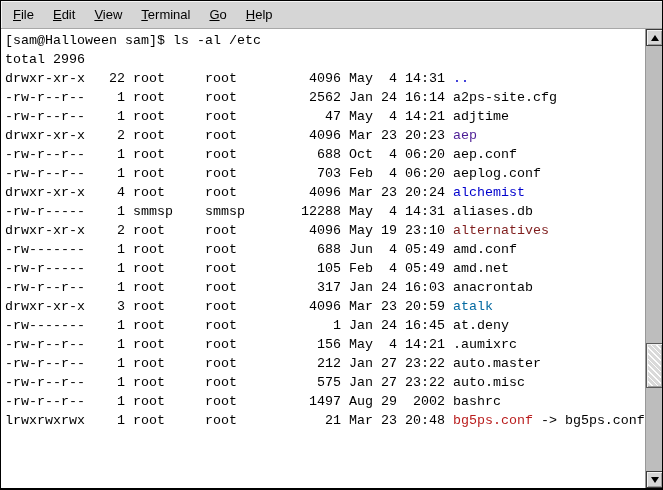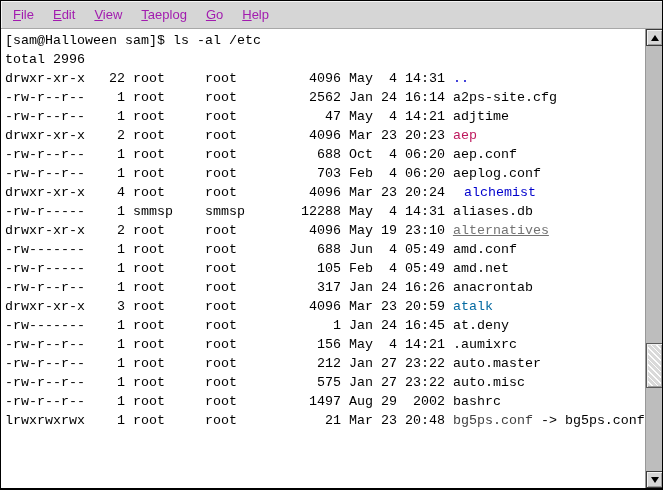--- a/index.html
+++ b/index.html
@@ -15,21 +15,21 @@
   }
   .menubar {
     position: absolute; top: 0; left: 0; right: 0;
     height: 28px;
     box-sizing: border-box;
     background: #d6d6d6;
     border-bottom: 1px solid #a8a8a8;
     box-shadow: inset 1px 1px 0 #f4f4f4;
     display: flex; align-items: center;
     padding-left: 10px;
-    font-size: 13px; color: #a21caf;
+    font-size: 13px; color: #000000;
   }
   .menu-item {
     padding: 3px 2px;
     margin-right: 15px;
     cursor: default;
     white-space: nowrap;
   }
   .menu-item .mn { text-decoration: underline; }
   .terminal {
     position: absolute; top: 28px; left: 0; right: 17px; bottom: 0;
@@ -92,49 +92,49 @@
 
 <div class="window">
 
   <div class="menubar">
     <div class="menu-item"><span class="mn">F</span><span class="rest">ile</span></div>
 
     <div class="menu-item"><span class="mn">E</span><span class="rest">dit</span></div>
 
     <div class="menu-item"><span class="mn">V</span><span class="rest">iew</span></div>
 
-    <div class="menu-item"><span class="mn">T</span><span class="rest">aeplog</span></div>
+    <div class="menu-item"><span class="mn">T</span><span class="rest">erminal</span></div>
 
     <div class="menu-item"><span class="mn">G</span><span class="rest">o</span></div>
 
     <div class="menu-item"><span class="mn">H</span><span class="rest">elp</span></div>
   </div>
 
   <div class="terminal">
       <div class="line"><span>[sam@Halloween sam]$ ls -al /etc</span></div>
       <div class="line"><span>total 2996</span></div>
       <div class="line"><span>drwxr-xr-x   22 root     root         4096 May  4 14:31 </span><span style="color: rgb(0, 0, 205);">..</span></div>
       <div class="line"><span>-rw-r--r--    1 root     root         2562 Jan 24 16:14 a2ps-site.cfg</span></div>
       <div class="line"><span>-rw-r--r--    1 root     root           47 May  4 14:21 adjtime</span></div>
-      <div class="line"><span>drwxr-xr-x    2 root     root         4096 Mar 23 20:23 </span><span style="color: #be185d;">aep</span></div>
+      <div class="line"><span>drwxr-xr-x    2 root     root         4096 Mar 23 20:23 </span><span style="color: #4c1d95;">aep</span></div>
       <div class="line"><span>-rw-r--r--    1 root     root          688 Oct  4 06:20 aep.conf</span></div>
       <div class="line"><span>-rw-r--r--    1 root     root          703 Feb  4 06:20 aeplog.conf</span></div>
-      <div class="line"><span>drwxr-xr-x    4 root     root         4096 Mar 23 20:24 </span><span style="color: rgb(0, 0, 205); margin-left: 11px;">alchemist</span></div>
+      <div class="line"><span>drwxr-xr-x    4 root     root         4096 Mar 23 20:24 </span><span style="color: rgb(0, 0, 205);">alchemist</span></div>
       <div class="line"><span>-rw-r-----    1 smmsp    smmsp       12288 May  4 14:31 aliases.db</span></div>
-      <div class="line"><span>drwxr-xr-x    2 root     root         4096 May 19 23:10 </span><span style="color: #737373; text-decoration: underline;">alternatives</span></div>
+      <div class="line"><span>drwxr-xr-x    2 root     root         4096 May 19 23:10 </span><span style="color: #7f1d1d;">alternatives</span></div>
       <div class="line"><span>-rw-------    1 root     root          688 Jun  4 05:49 amd.conf</span></div>
       <div class="line"><span>-rw-r-----    1 root     root          105 Feb  4 05:49 amd.net</span></div>
-      <div class="line"><span>-rw-r--r--    1 root     root          317 Jan 24 16:26 anacrontab</span></div>
+      <div class="line"><span>-rw-r--r--    1 root     root          317 Jan 24 16:03 anacrontab</span></div>
       <div class="line"><span>drwxr-xr-x    3 root     root         4096 Mar 23 20:59 </span><span style="color: #0369a1;">atalk</span></div>
       <div class="line"><span>-rw-------    1 root     root            1 Jan 24 16:45 at.deny</span></div>
       <div class="line"><span>-rw-r--r--    1 root     root          156 May  4 14:21 .aumixrc</span></div>
       <div class="line"><span>-rw-r--r--    1 root     root          212 Jan 27 23:22 auto.master</span></div>
       <div class="line"><span>-rw-r--r--    1 root     root          575 Jan 27 23:22 auto.misc</span></div>
       <div class="line"><span>-rw-r--r--    1 root     root         1497 Aug 29  2002 bashrc</span></div>
-      <div class="line"><span>lrwxrwxrwx    1 root     root           21 Mar 23 20:48 </span><span style="color: #404040;">bg5ps.conf</span><span> -&gt; bg5ps.conf</span></div>
+      <div class="line"><span>lrwxrwxrwx    1 root     root           21 Mar 23 20:48 </span><span style="color: #b91c1c;">bg5ps.conf</span><span> -&gt; bg5ps.conf</span></div>
     </div>
 
   <div class="scrollbar">
     <div class="sb-btn up">
       <span class="arrow-up"></span>
     </div>
     <div class="sb-thumb"></div>
     <div class="sb-btn down">
       <span class="arrow-down"></span>
     </div>

